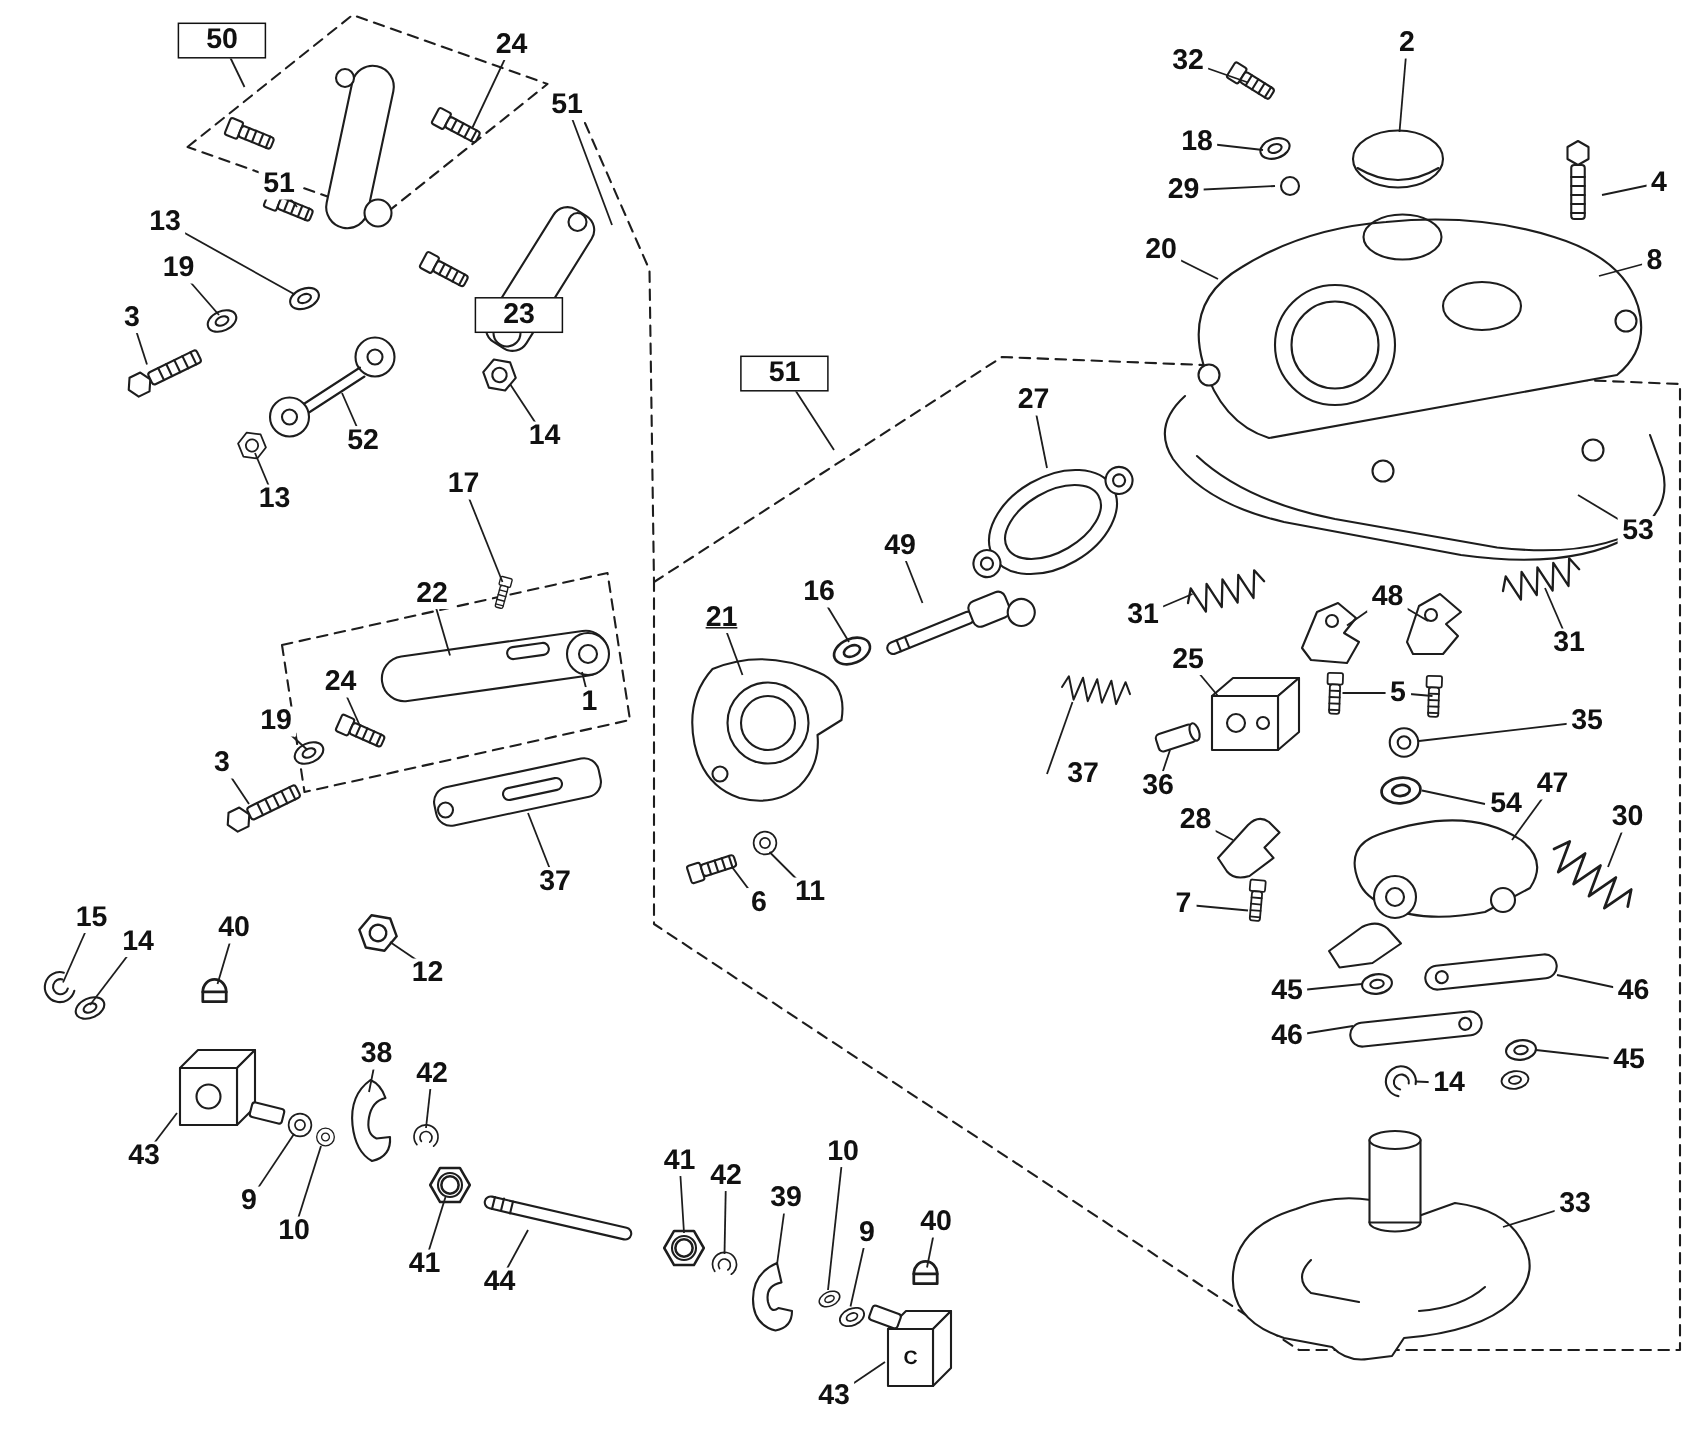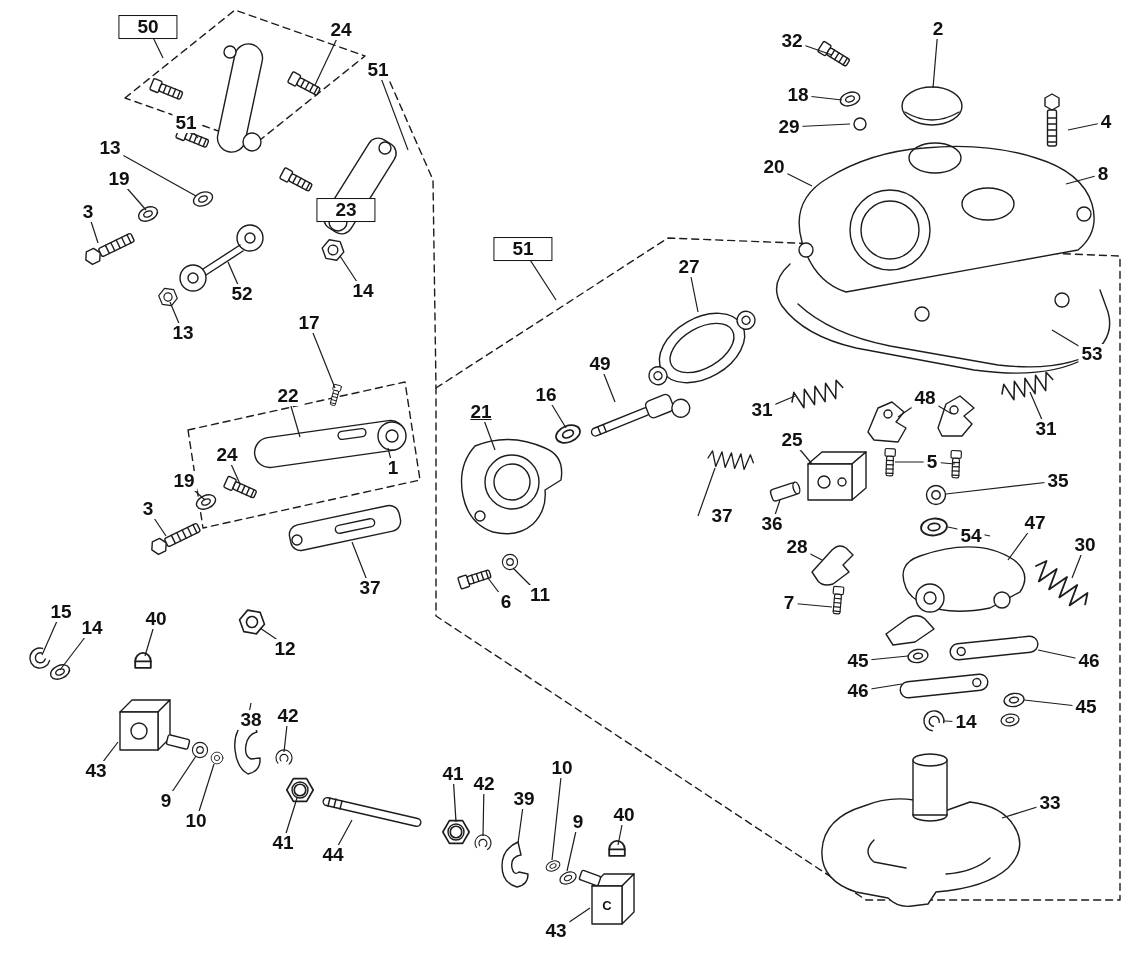--- a/index.html
+++ b/index.html
@@ -376,21 +376,21 @@
       <div class="callout" style="left: 184px; top: 481px;">19</div>
       <div class="callout" style="left: 148px; top: 509px;">3</div>
       <div class="callout" style="left: 370px; top: 588px;">37</div>
       <div class="callout" style="left: 285px; top: 649px;">12</div>
       <div class="callout" style="left: 61px; top: 612px;">15</div>
       <div class="callout" style="left: 92px; top: 628px;">14</div>
       <div class="callout" style="left: 156px; top: 619px;">40</div>
       <div class="callout" style="left: 96px; top: 771px;">43</div>
       <div class="callout" style="left: 166px; top: 801px;">9</div>
       <div class="callout" style="left: 196px; top: 821px;">10</div>
-      <div class="callout" style="left: 251px; top: 720px;">38</div>
+      <div class="callout" style="left: 251px; top: 703px;">38</div>
       <div class="callout" style="left: 288px; top: 716px;">42</div>
       <div class="callout" style="left: 283px; top: 843px;">41</div>
       <div class="callout" style="left: 333px; top: 855px;">44</div>
       <div class="callout" style="left: 453px; top: 774px;">41</div>
       <div class="callout" style="left: 484px; top: 784px;">42</div>
       <div class="callout" style="left: 524px; top: 799px;">39</div>
       <div class="callout" style="left: 562px; top: 768px;">10</div>
       <div class="callout" style="left: 578px; top: 822px;">9</div>
       <div class="callout" style="left: 624px; top: 815px;">40</div>
       <div class="callout" style="left: 556px; top: 931px;">43</div>
@@ -412,21 +412,21 @@
       <div class="callout" style="left: 789px; top: 127px;">29</div>
       <div class="callout" style="left: 774px; top: 167px;">20</div>
       <div class="callout" style="left: 1106px; top: 122px;">4</div>
       <div class="callout" style="left: 1103px; top: 174px;">8</div>
       <div class="callout" style="left: 1092px; top: 354px;">53</div>
       <div class="callout" style="left: 762px; top: 410px;">31</div>
       <div class="callout" style="left: 925px; top: 398px;">48</div>
       <div class="callout" style="left: 1046px; top: 429px;">31</div>
       <div class="callout" style="left: 932px; top: 462px;">5</div>
       <div class="callout" style="left: 1058px; top: 481px;">35</div>
-      <div class="callout" style="left: 971px; top: 536px;">54</div>
+      <div class="callout" style="left: 1004px; top: 536px;">54</div>
       <div class="callout" style="left: 1035px; top: 523px;">47</div>
       <div class="callout" style="left: 1085px; top: 545px;">30</div>
       <div class="callout" style="left: 858px; top: 661px;">45</div>
       <div class="callout" style="left: 1089px; top: 661px;">46</div>
       <div class="callout" style="left: 858px; top: 691px;">46</div>
       <div class="callout" style="left: 1086px; top: 707px;">45</div>
       <div class="callout" style="left: 966px; top: 722px;">14</div>
       <div class="callout" style="left: 1050px; top: 803px;">33</div>
       <div class="marking" style="left: 607px; top: 905px;">C</div>
     </div>

